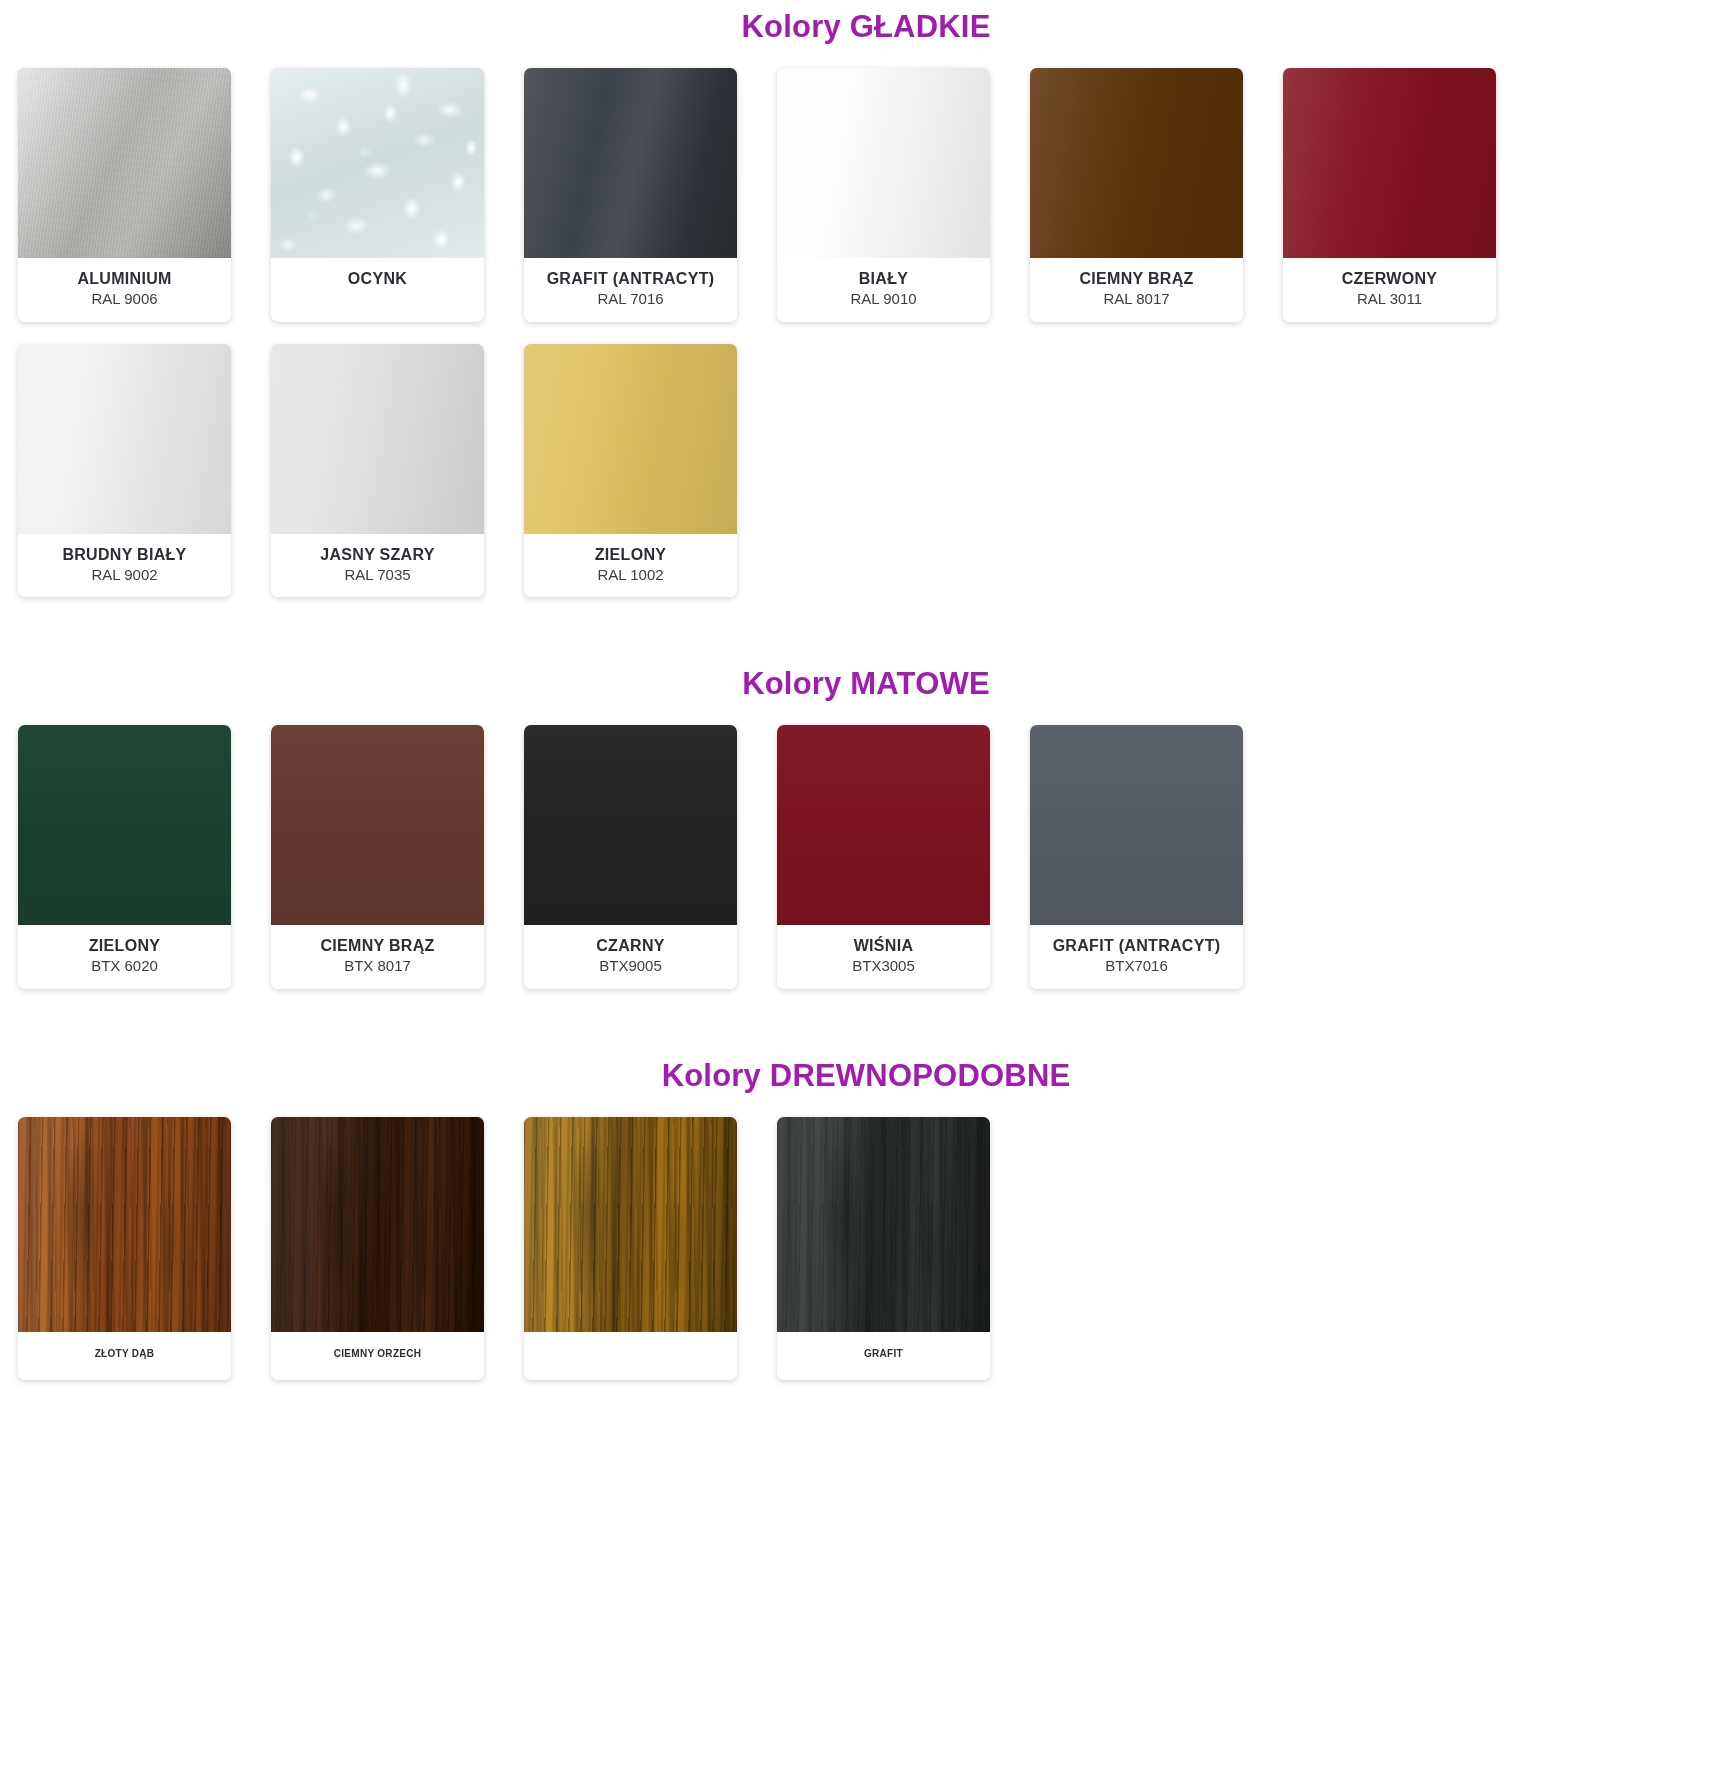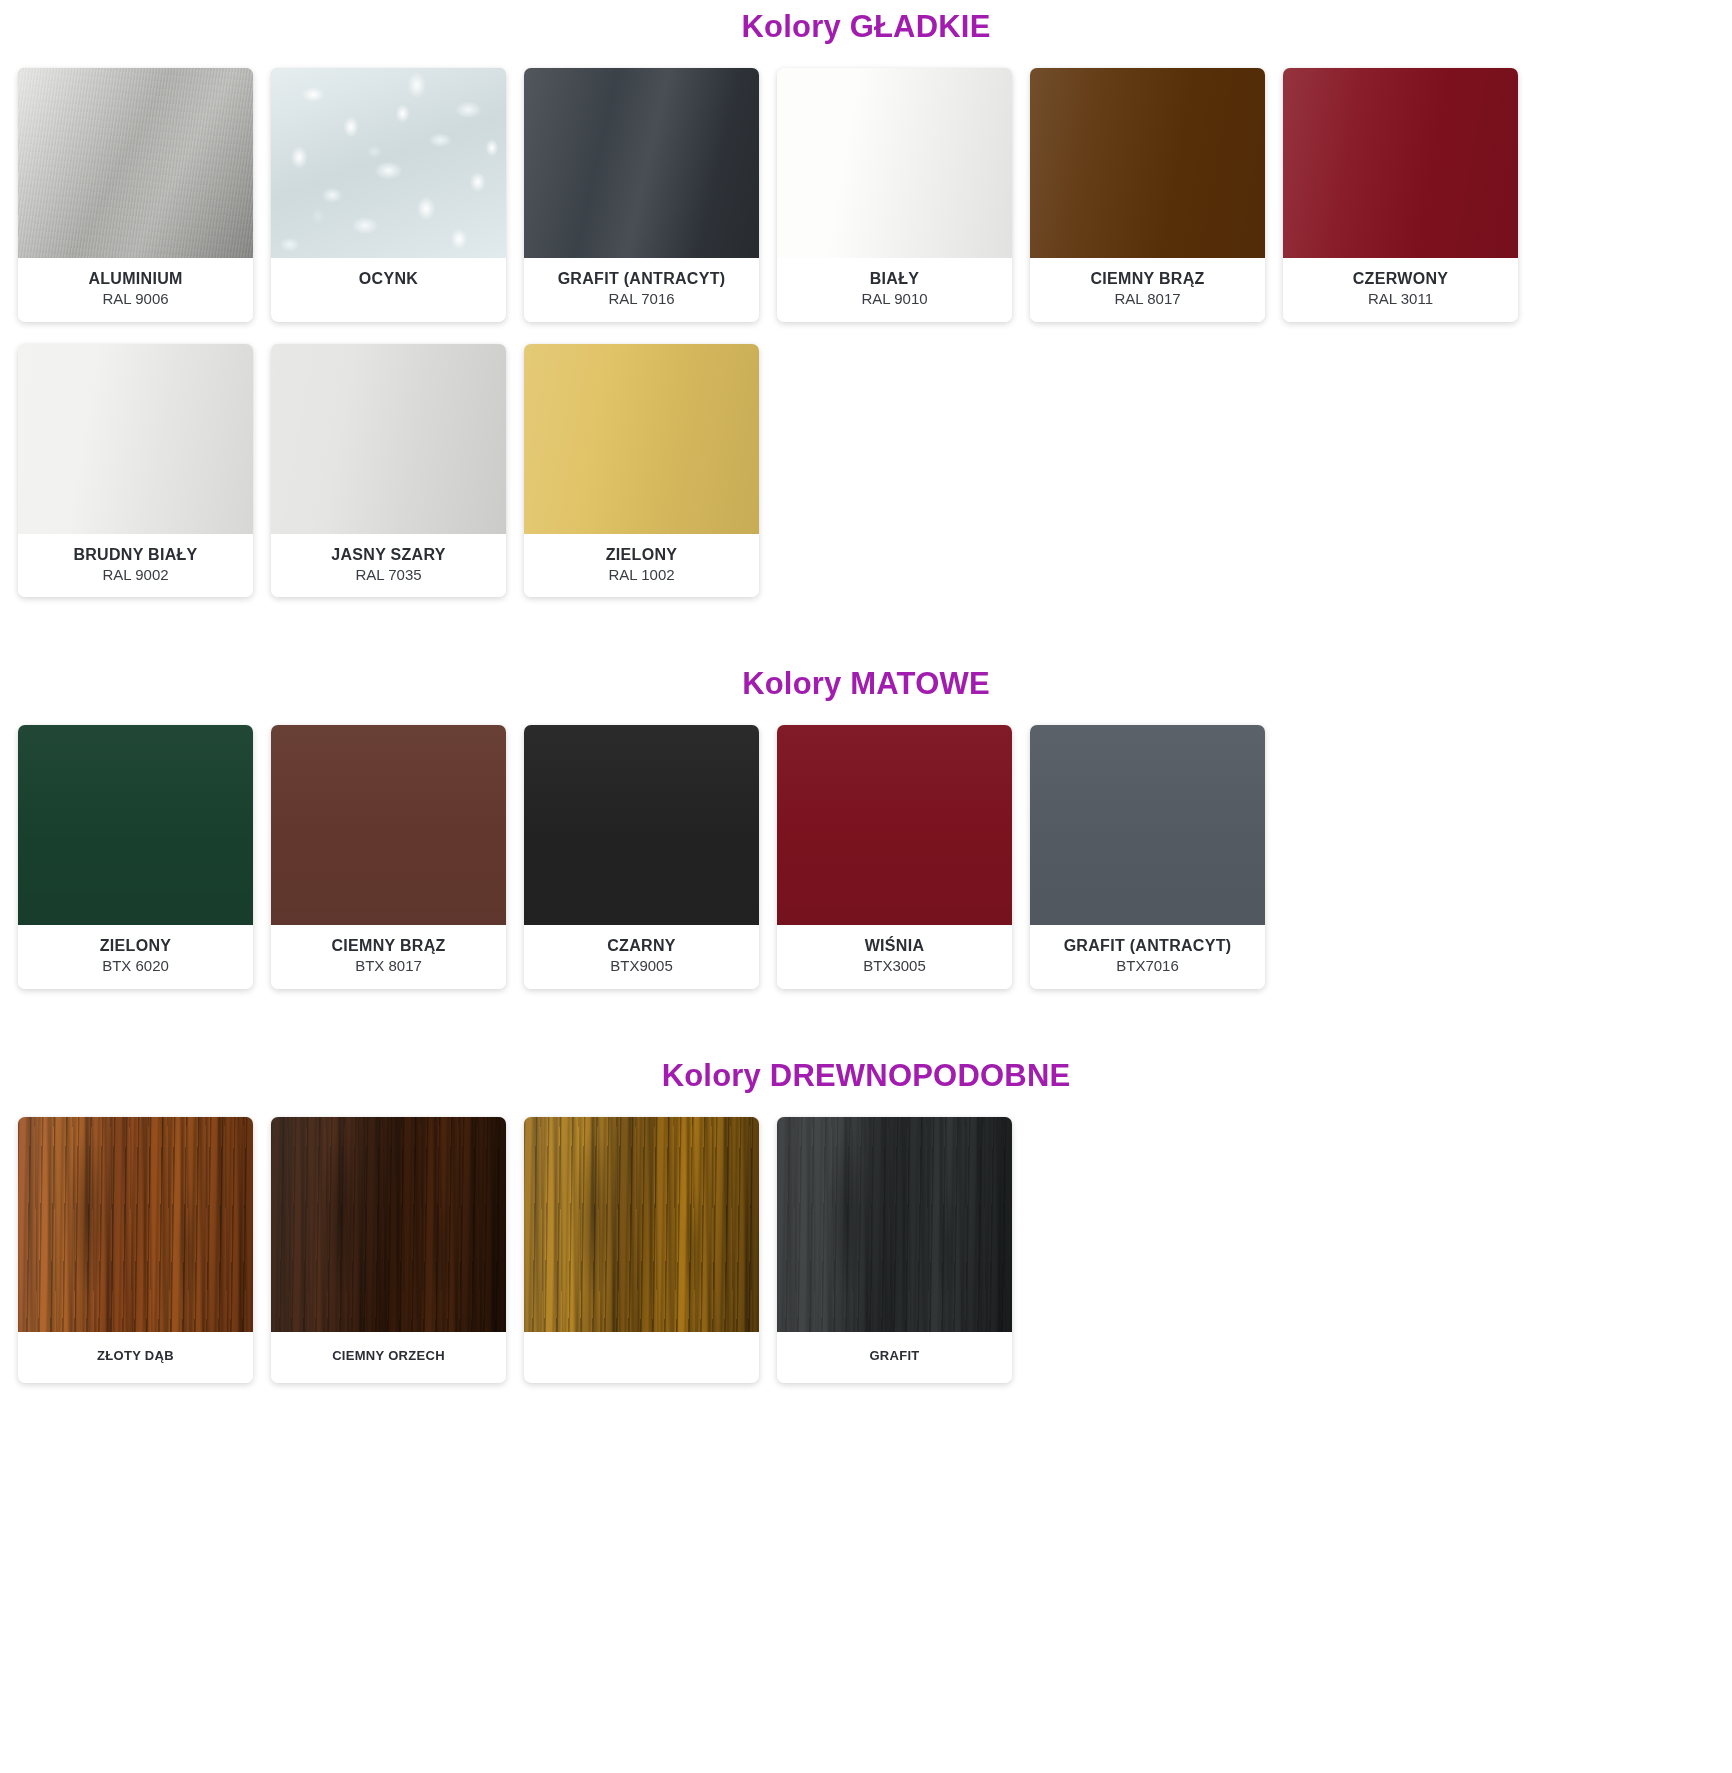--- a/index.html
+++ b/index.html
@@ -38,21 +38,21 @@
   .grid {
     display: grid;
     grid-template-columns: repeat(6, 235px);
     column-gap: 18px;
     row-gap: 22px;
     padding: 0 18px;
     justify-content: start;
   }
 
   .card {
-    width: 235px;
+    width: 213px;
     background: #ffffff;
     border-radius: 7px;
     box-shadow: 0 2px 6px rgba(0,0,0,0.16), 0 0 1px rgba(0,0,0,0.10);
     overflow: hidden;
     display: flex;
     flex-direction: column;
   }
 
   .swatch {
     width: 100%;
@@ -82,21 +82,21 @@
     font-weight: 400;
     color: #3a3d44;
     line-height: 1.3;
     margin-top: 0;
     white-space: nowrap;
     min-height: 1px;
   }
   .card-code:empty { display: none; }
 
   
-  #sec-wood .card-name { font-size: 13px; }
+  #sec-wood .card-name { font-size: 10px; }
   #sec-wood .card-caption { padding: 16px 6px 19px 6px; }
   #sec-wood .swatch { height: 215px; }
 
   #sec-matte .swatch { height: 200px; }
 
   
   .sec-body { margin-top: 23px; }
 
   #sec-smooth { padding-bottom: 0px; }
   #sec-matte  { margin-top: 62px; }

